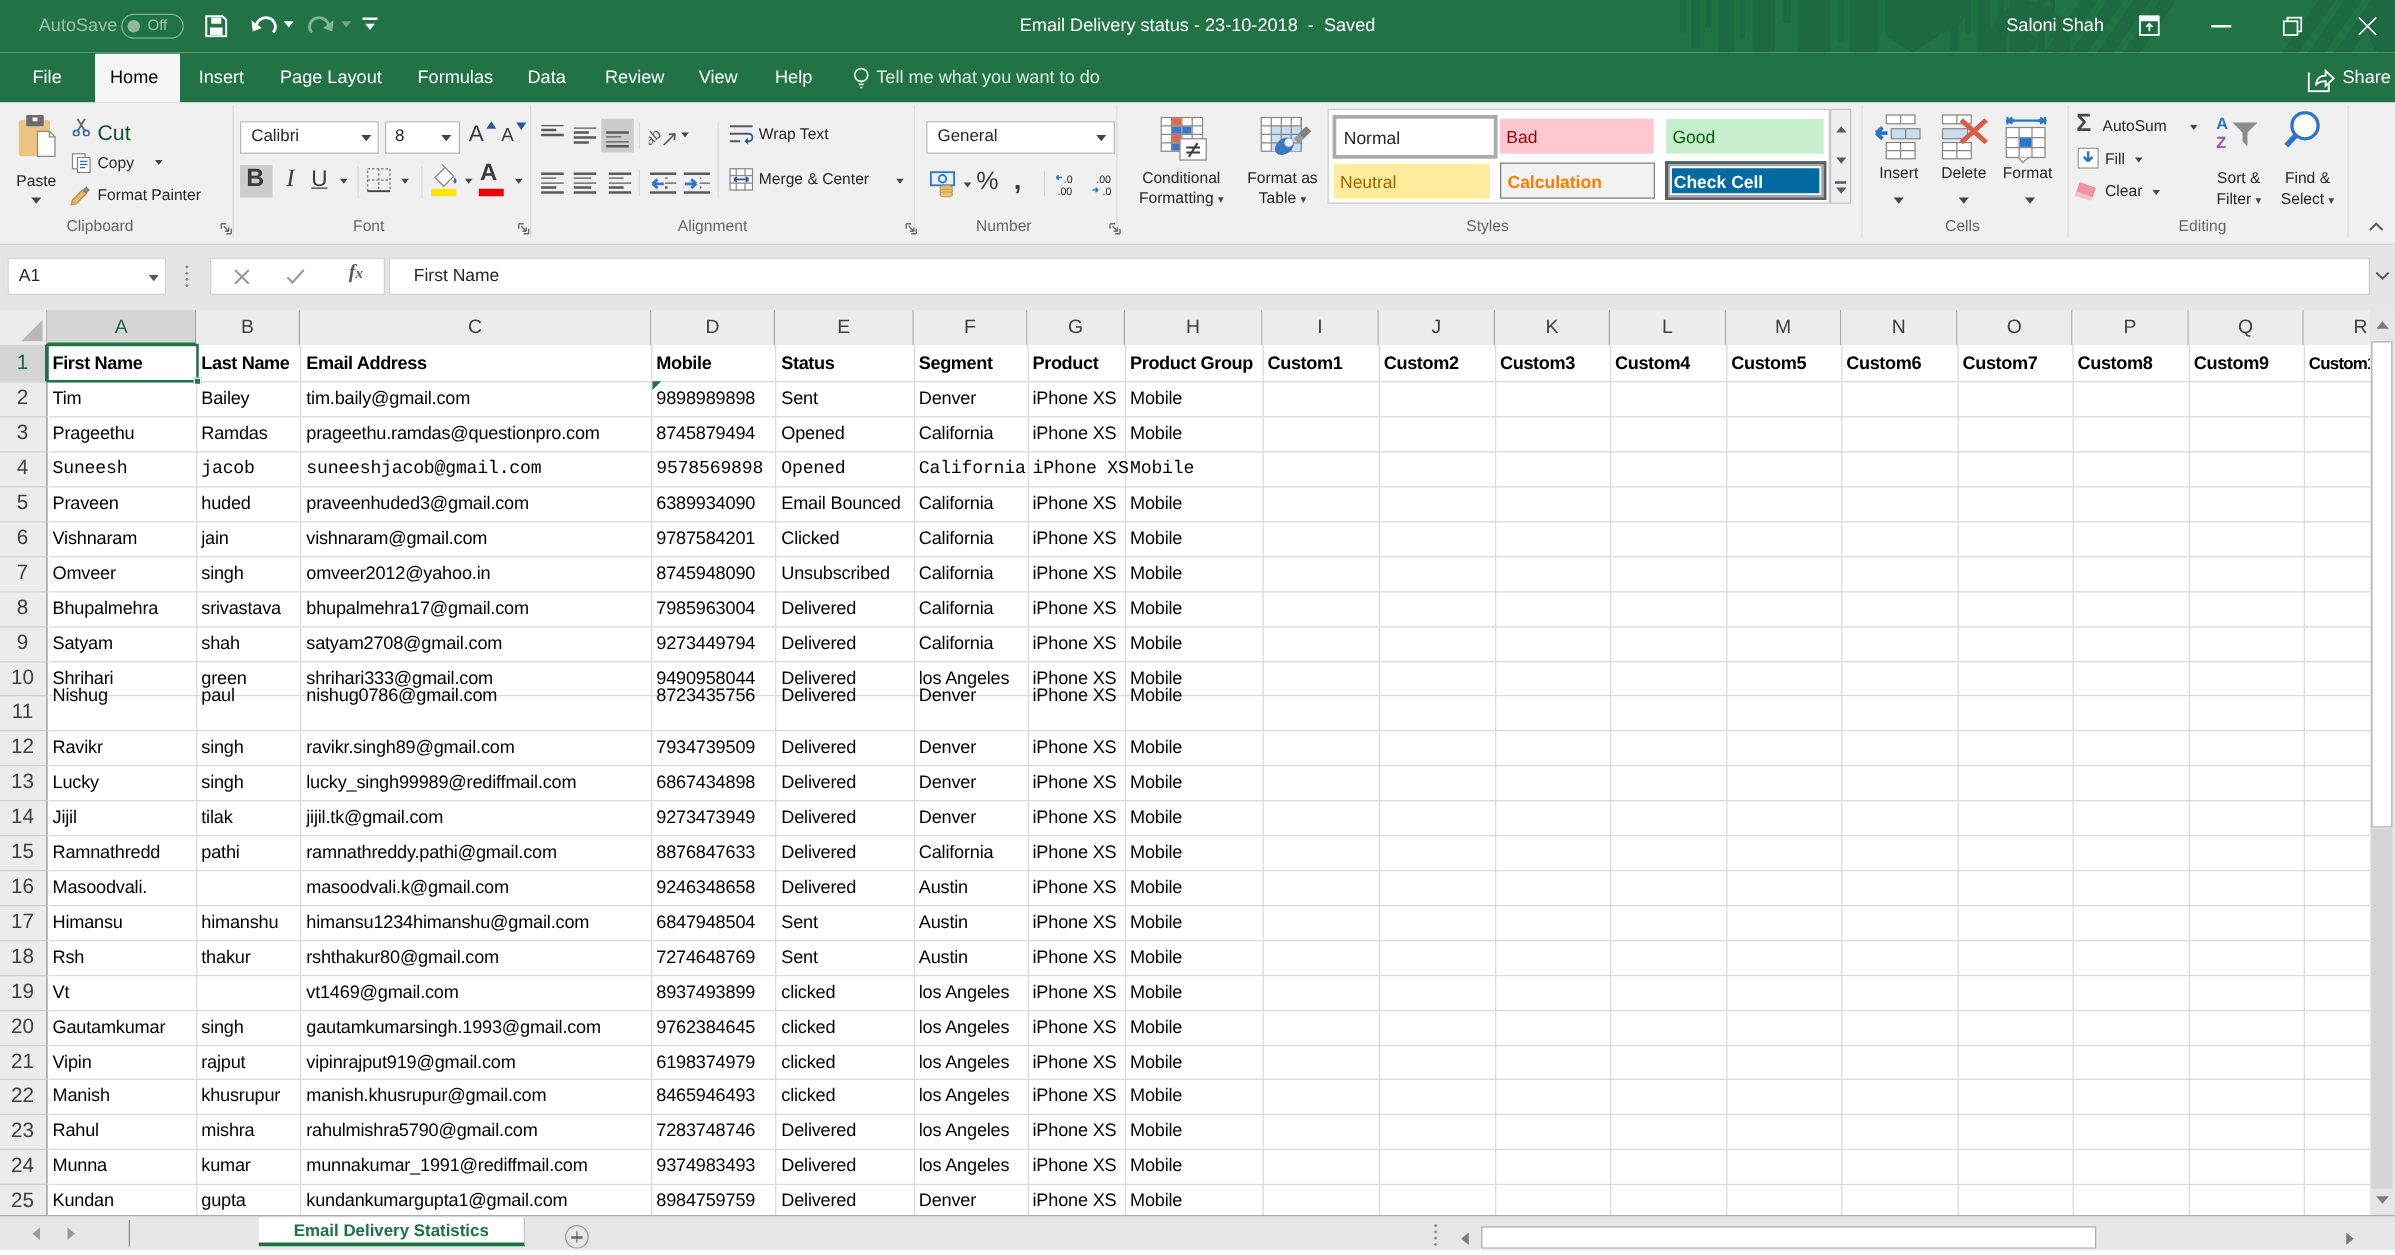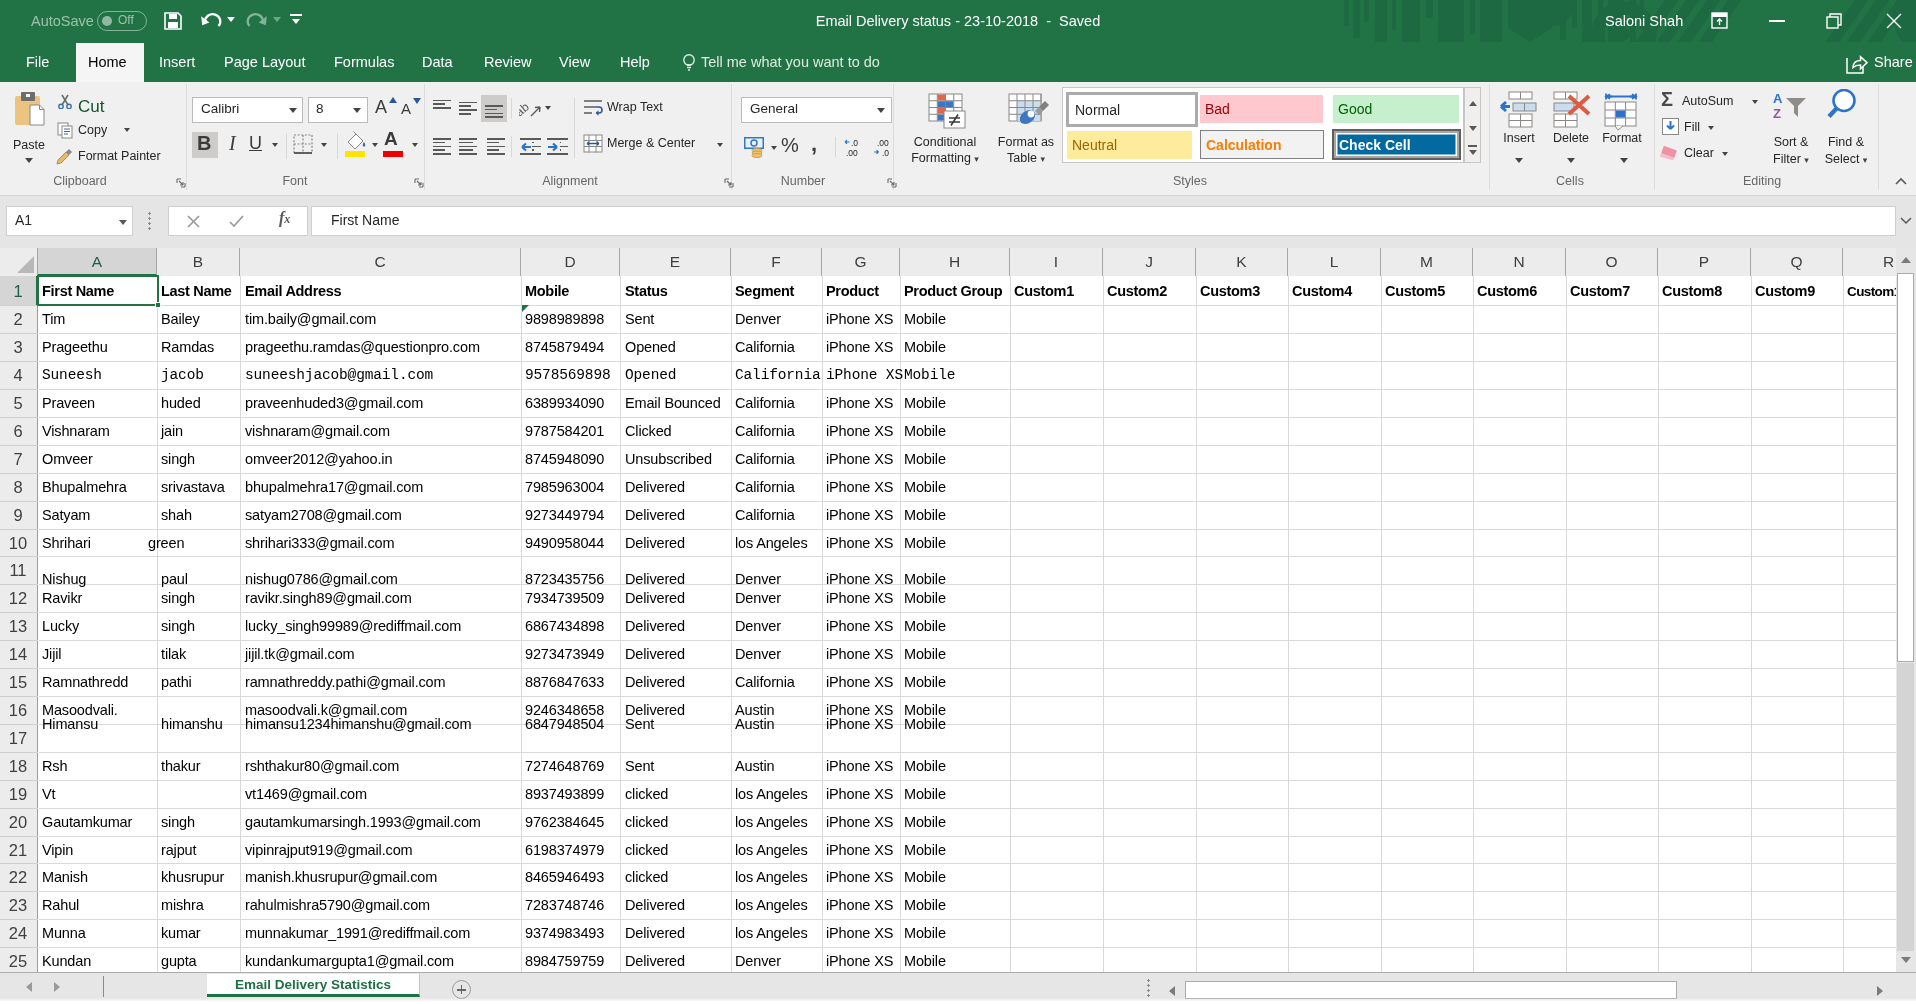--- a/index.html
+++ b/index.html
@@ -686,29 +686,29 @@
 <span class="ct" style="left:161px;">shah</span>
 <span class="ct" style="left:245px;">satyam2708@gmail.com</span>
 <span class="ct" style="left:525px;">9273449794</span>
 <span class="ct" style="left:625px;">Delivered</span>
 <span class="ct" style="left:735px;">California</span>
 <span class="ct" style="left:826px;">iPhone XS</span>
 <span class="ct" style="left:904px;">Mobile</span>
 </div>
 <div class="cellrow abs" style="top:281px;height:27px;">
 <span class="ct" style="left:42px;">Shrihari</span>
-<span class="ct" style="left:148px;">green</span>
+<span class="ct" style="left:161px;">green</span>
 <span class="ct" style="left:245px;">shrihari333@gmail.com</span>
 <span class="ct" style="left:525px;">9490958044</span>
 <span class="ct" style="left:625px;">Delivered</span>
 <span class="ct" style="left:735px;">los Angeles</span>
 <span class="ct" style="left:826px;">iPhone XS</span>
 <span class="ct" style="left:904px;">Mobile</span>
 </div>
-<div class="cellrow abs" style="top:317px;height:28px;text-decoration:underline;">
+<div class="cellrow abs" style="top:295px;height:28px;text-decoration:underline;">
 <span class="ct" style="left:42px;">Nishug</span>
 <span class="ct" style="left:161px;">paul</span>
 <span class="ct" style="left:245px;">nishug0786@gmail.com</span>
 <span class="ct" style="left:525px;">8723435756</span>
 <span class="ct" style="left:625px;">Delivered</span>
 <span class="ct" style="left:735px;">Denver</span>
 <span class="ct" style="left:826px;">iPhone XS</span>
 <span class="ct" style="left:904px;">Mobile</span>
 </div>
 <div class="cellrow abs" style="top:336px;height:28px;">
@@ -753,21 +753,21 @@
 </div>
 <div class="cellrow abs" style="top:448px;height:28px;">
 <span class="ct" style="left:42px;">Masoodvali.</span>
 <span class="ct" style="left:245px;">masoodvali.k@gmail.com</span>
 <span class="ct" style="left:525px;">9246348658</span>
 <span class="ct" style="left:625px;">Delivered</span>
 <span class="ct" style="left:735px;">Austin</span>
 <span class="ct" style="left:826px;">iPhone XS</span>
 <span class="ct" style="left:904px;">Mobile</span>
 </div>
-<div class="cellrow abs" style="top:462px;height:28px;">
+<div class="cellrow abs" style="top:476px;height:28px;">
 <span class="ct" style="left:42px;">Himansu</span>
 <span class="ct" style="left:161px;">himanshu</span>
 <span class="ct" style="left:245px;">himansu1234himanshu@gmail.com</span>
 <span class="ct" style="left:525px;">6847948504</span>
 <span class="ct" style="left:625px;">Sent</span>
 <span class="ct" style="left:735px;">Austin</span>
 <span class="ct" style="left:826px;">iPhone XS</span>
 <span class="ct" style="left:904px;">Mobile</span>
 </div>
 <div class="cellrow abs" style="top:504px;height:28px;">

